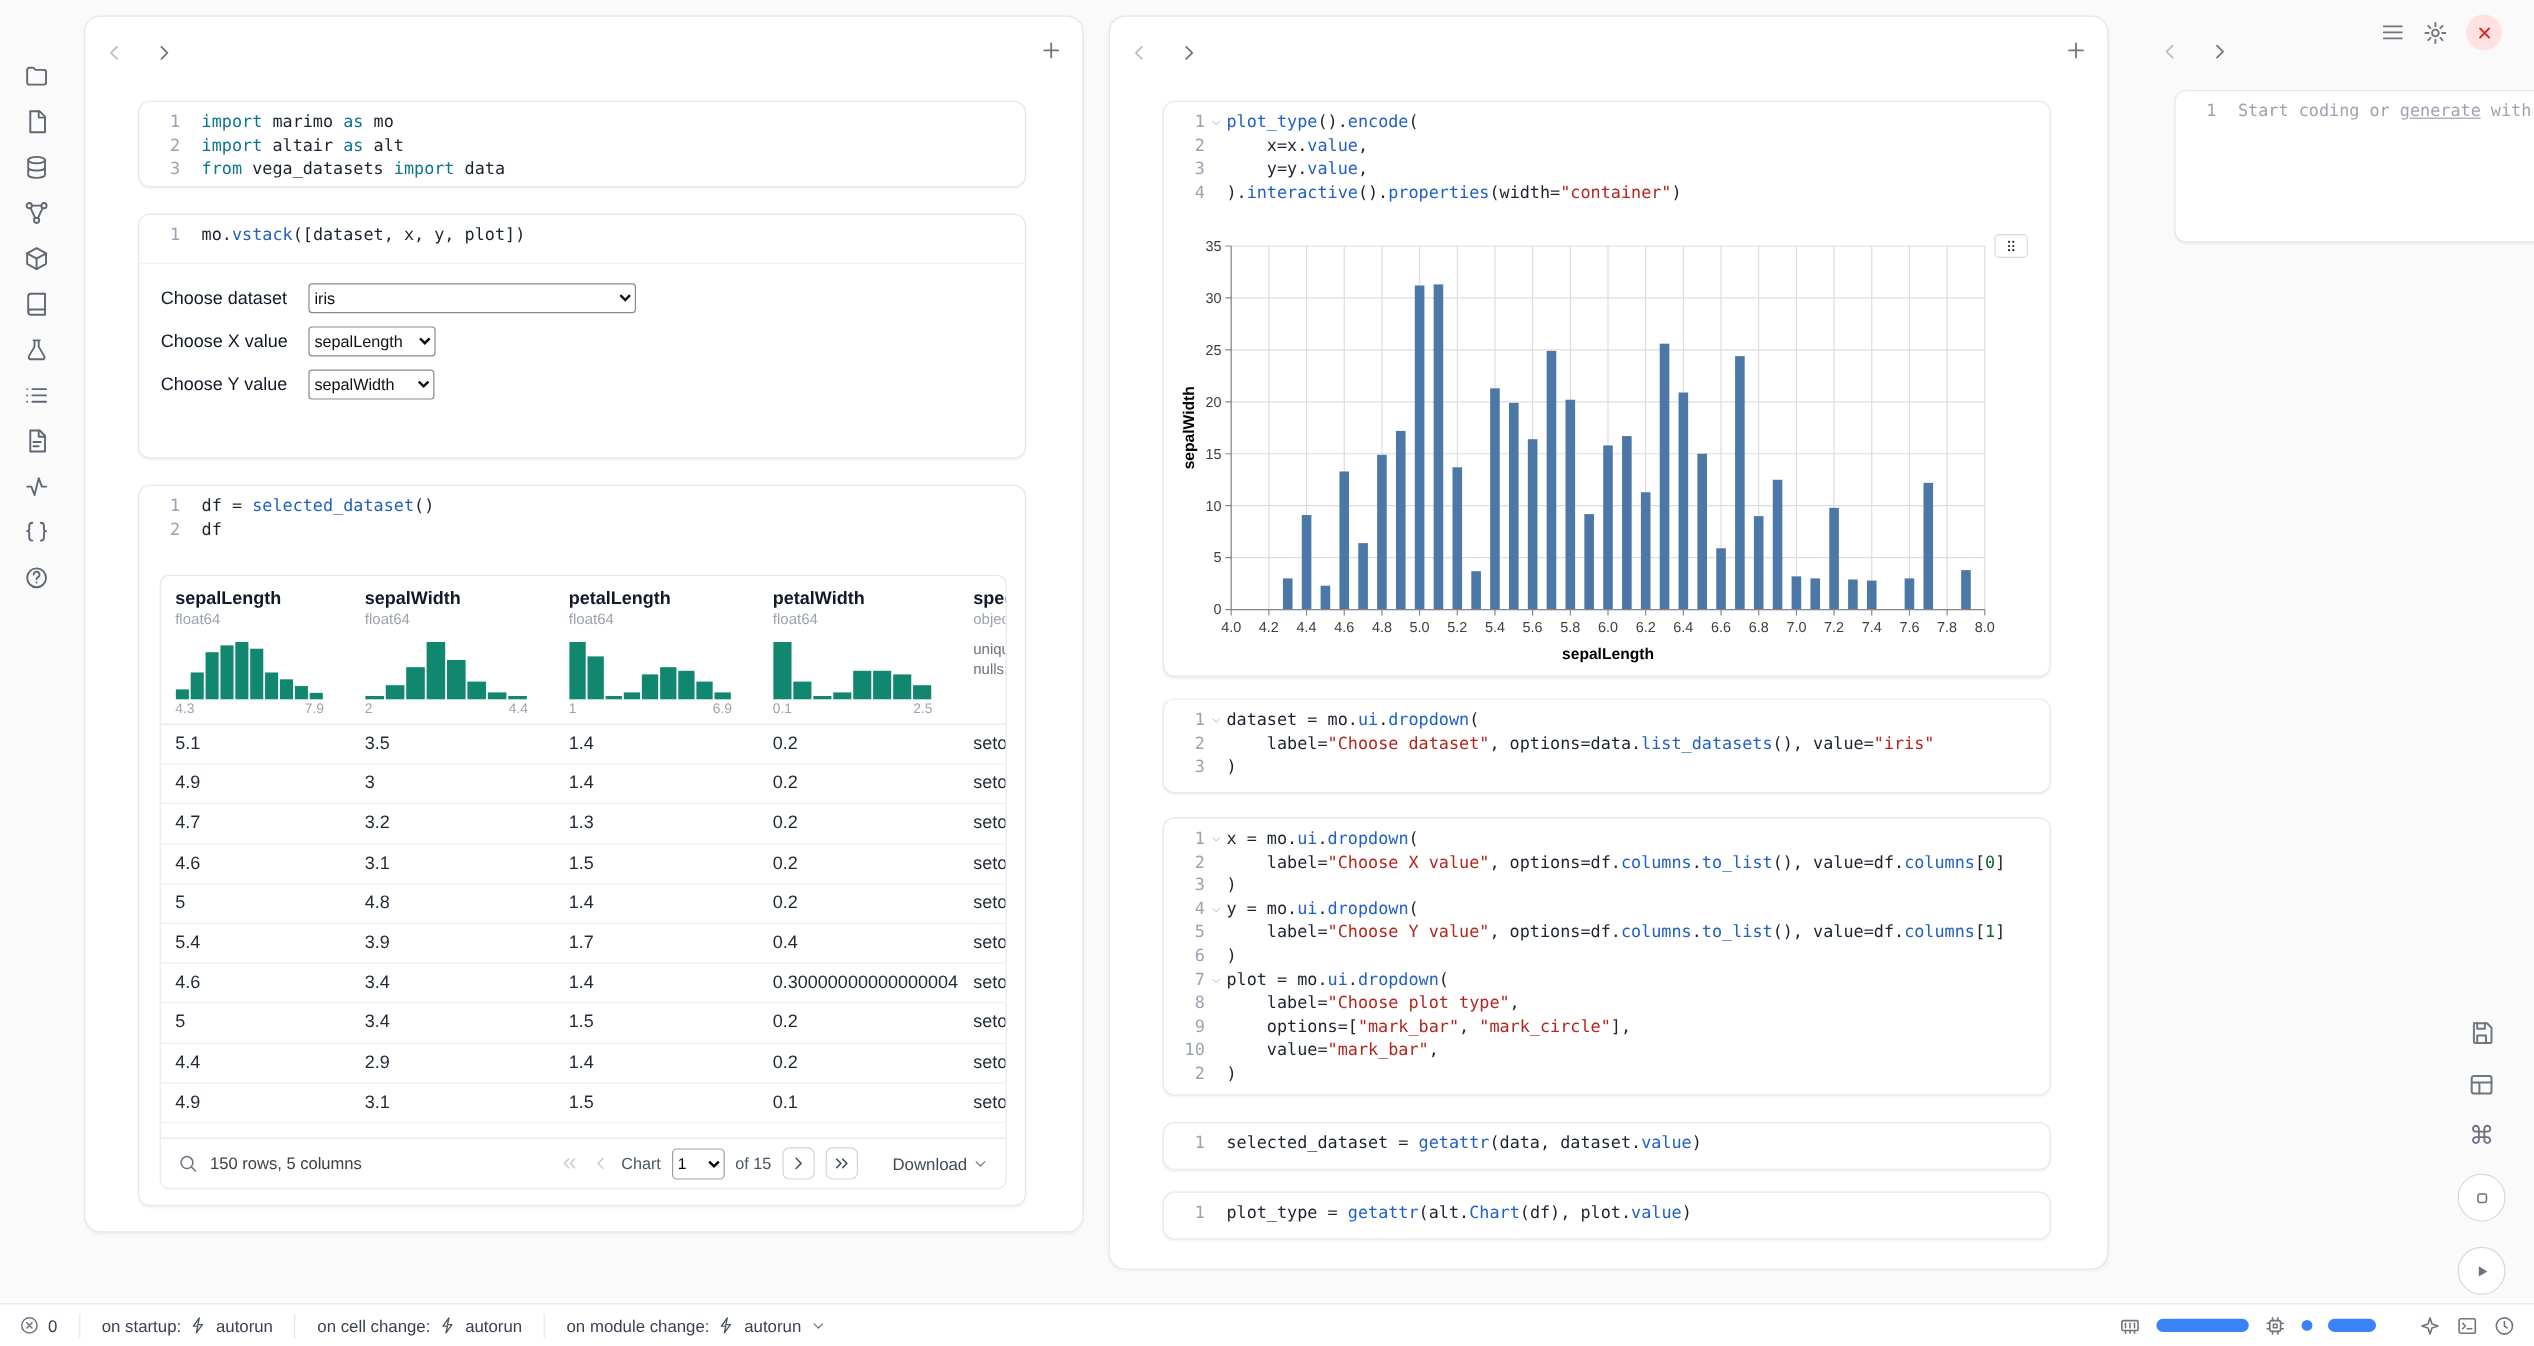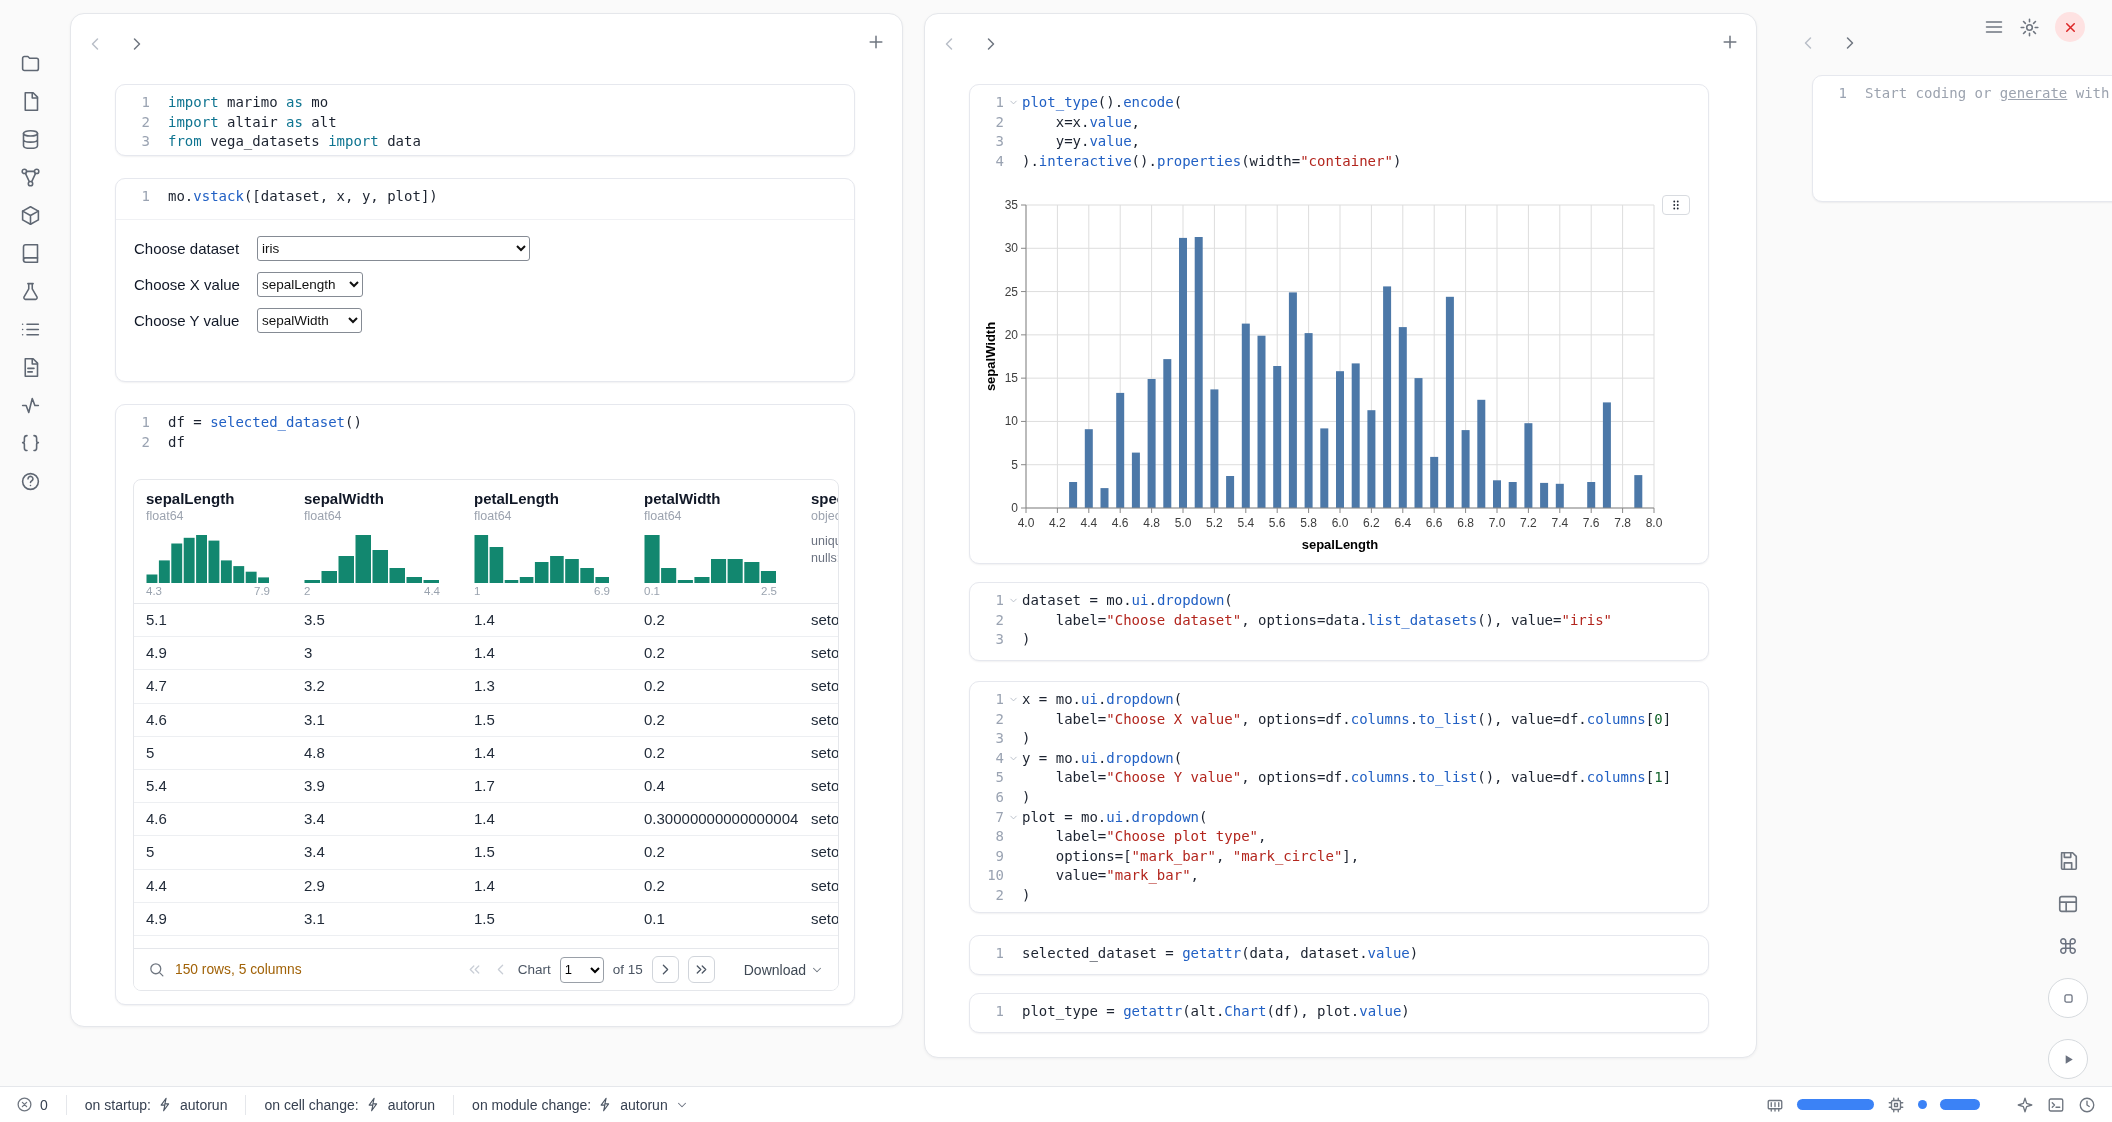--- a/index.html
+++ b/index.html
@@ -46,21 +46,21 @@
   .cname{font-size:15px;font-weight:bold;color:#111827;white-space:nowrap}
   .ctype{font-size:12.5px;color:#9ca3af;margin-top:2px;white-space:nowrap}
   .mini-hist{margin-top:8px}
   .minmax{display:flex;justify-content:space-between;font-size:11.5px;color:#9aa3af;margin-top:2px}
   .colmeta{margin-top:10px;font-size:12.5px;color:#6b7280;line-height:17px;white-space:nowrap}
   .tbody{overflow:hidden}
   .tr{display:flex;border-bottom:1px solid #edeff2;height:33.2px}
   .td{flex:none;padding-left:12px;font-size:15px;color:#1f2937;line-height:32px;white-space:nowrap;overflow:hidden}
   .tfoot{position:absolute;left:0;right:0;bottom:0;height:42px;border-top:1px solid #e5e7eb;display:flex;
     align-items:center;padding:0 14px;gap:10px;background:#fff}
-  .tfoot .summary{font-size:13.8px;color:#a16207}
+  .tfoot .summary{font-size:13.8px;color:#404040}
   .pag{display:flex;align-items:center;gap:9px;margin-left:auto}
   .pag .nav-dis{color:#c9ced6}
   .pag .nav-en{color:#4b5563;border:1px solid #d1d5db;border-radius:6px;width:27px;height:27px}
   .pag .pglabel{font-size:13.5px;color:#4b5563}
   .pag select{width:44px;height:26px;border:1px solid #9aa0a8;border-radius:4px;background:#fff;font-size:13px}
   .download{display:flex;align-items:center;gap:4px;font-size:14px;color:#3f4955;margin-left:19px;cursor:pointer}
   
   .chart-wrap{position:absolute;left:14px;top:104px}
   svg text{font-family:"Liberation Sans",sans-serif}
   .chart-menu{position:absolute;right:18px;top:110px;width:28px;height:20px;border:1px solid #d8dbe0;border-radius:4px;

